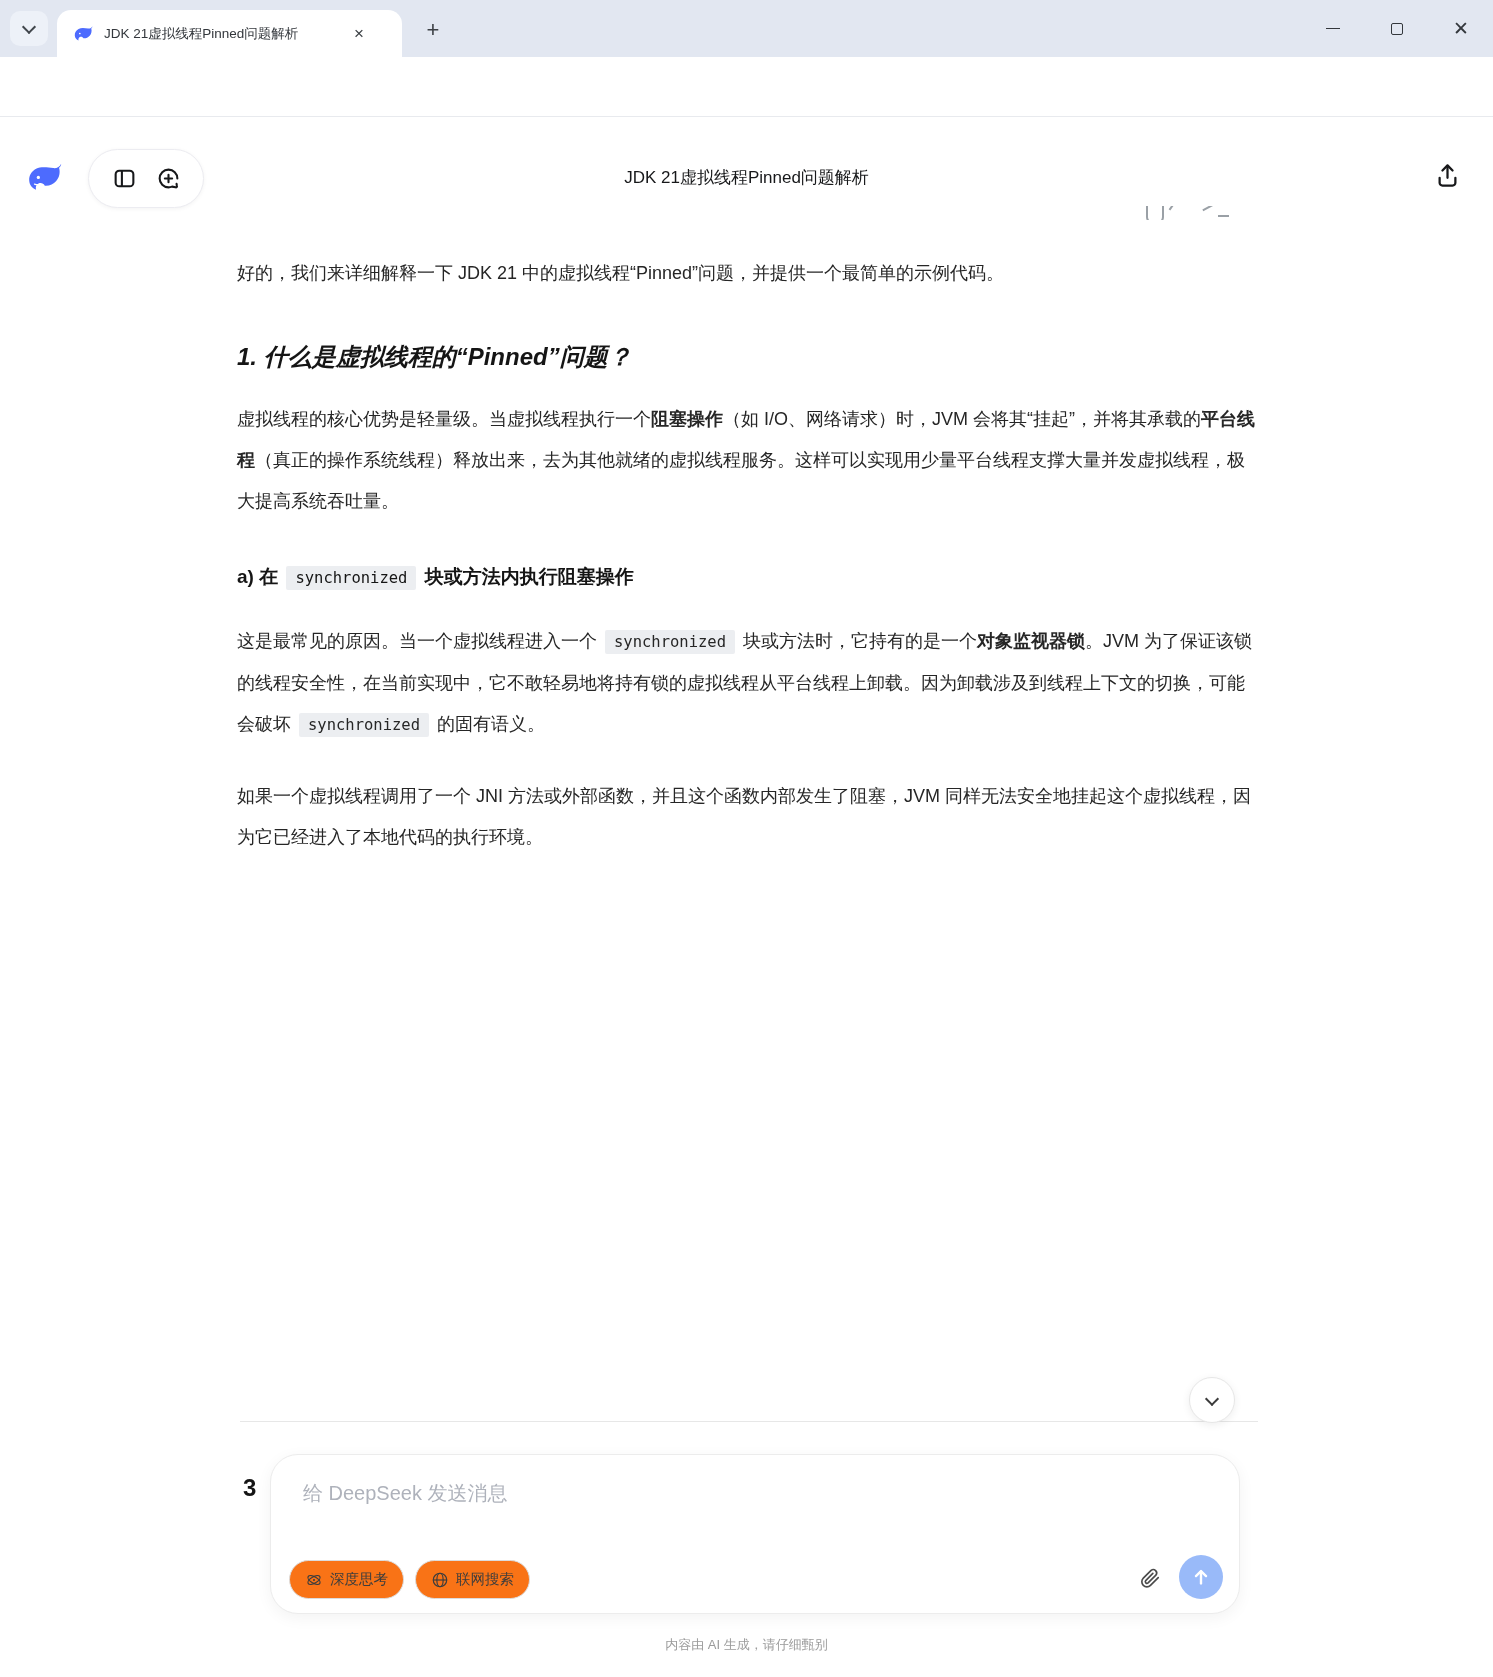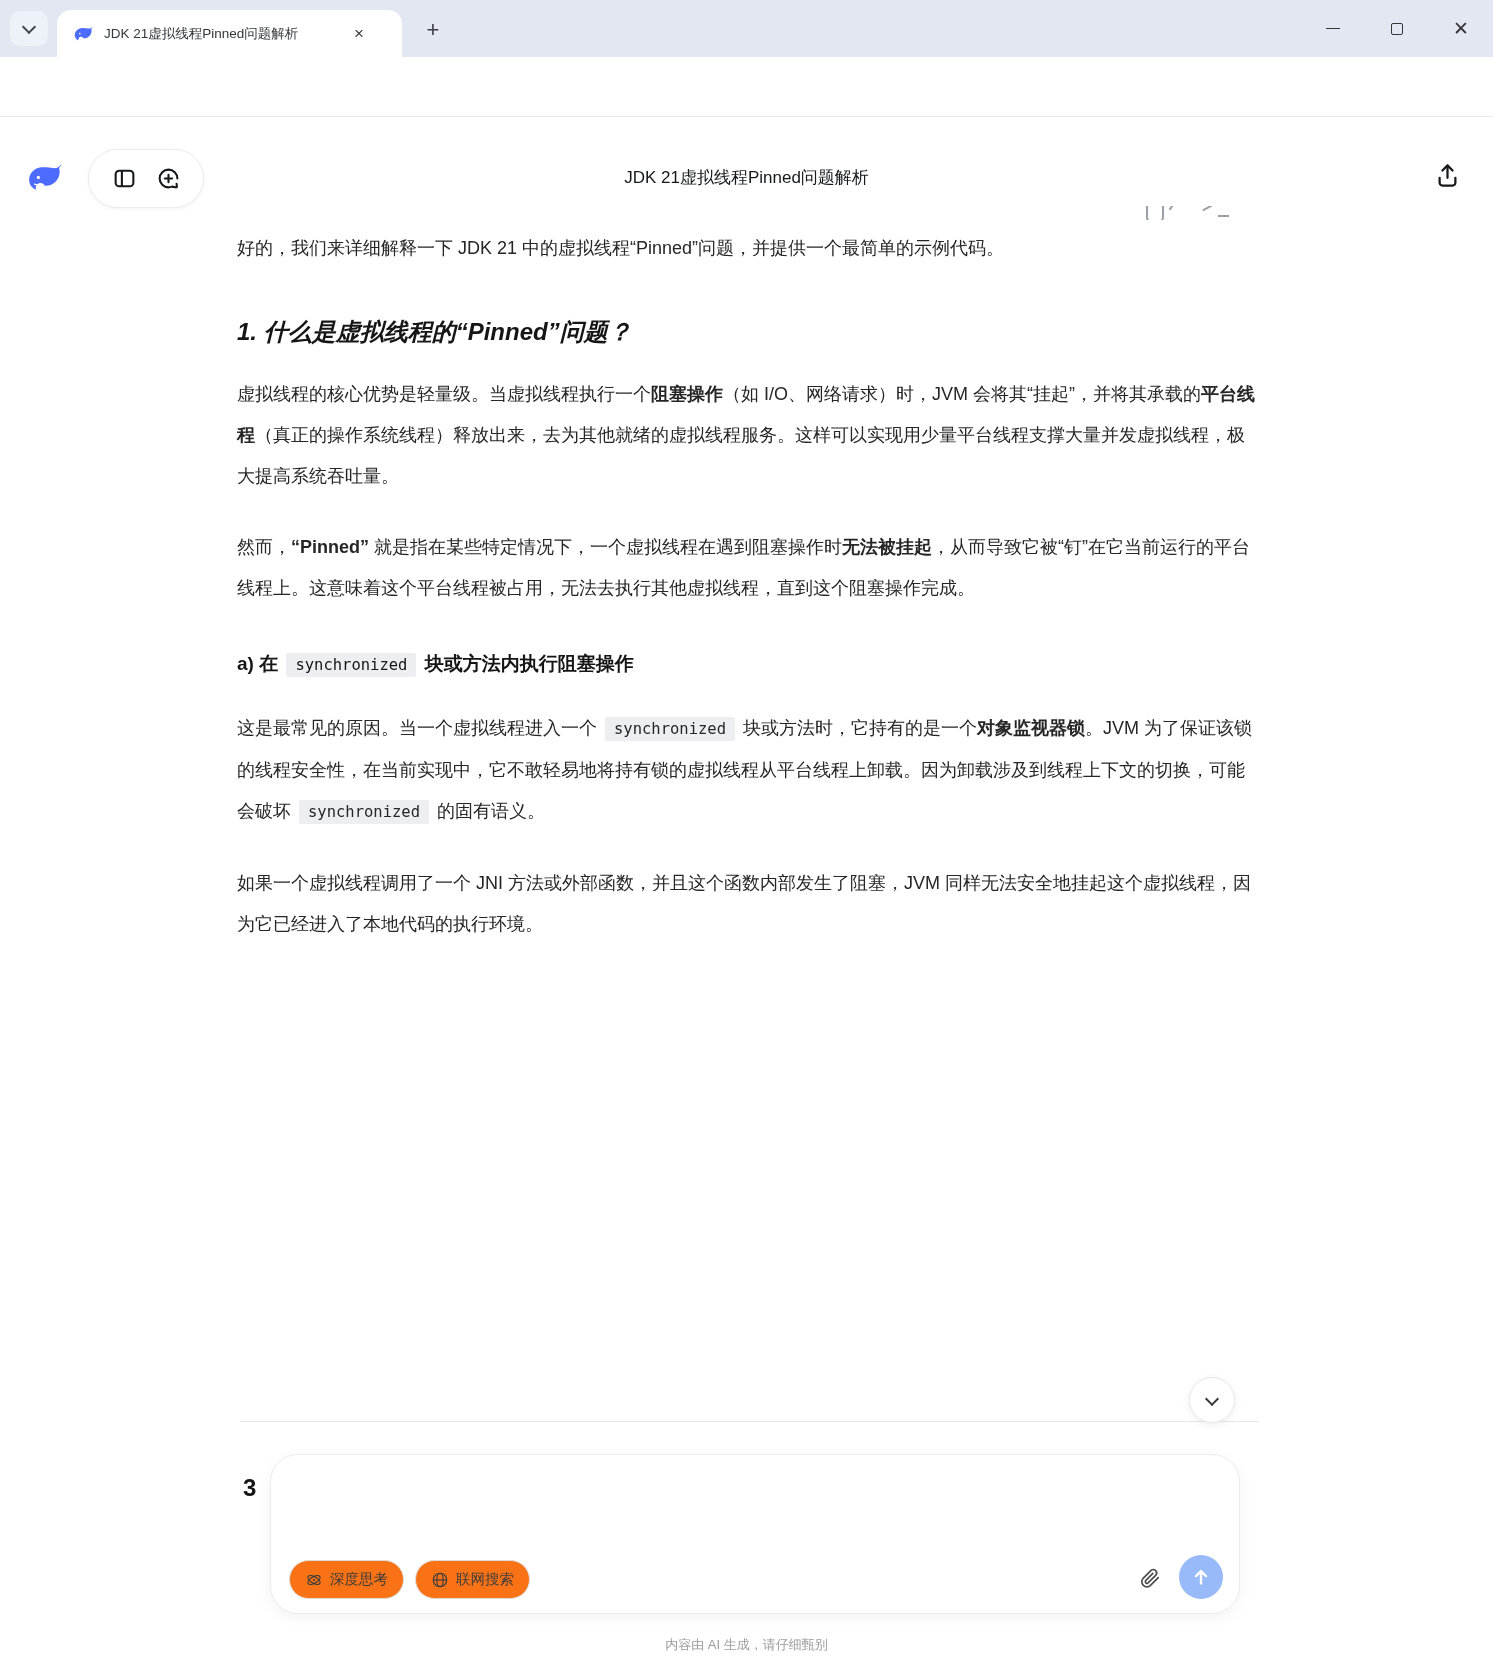--- a/index.html
+++ b/index.html
@@ -58,21 +58,21 @@
 
   
   .clip-actions { position:absolute; left:1140px; top:88px; width:110px; height:14px; overflow:hidden; }
   .frag { position:absolute; top:0; }
   .frag-u { left:6px; width:18px; height:18px; border:2px solid #9aa0a6; border-top:none; border-radius:0 0 7px 7px; }
   .frag-tick { left:28px; width:7px; height:0; border-top:2px solid #9aa0a6; transform:rotate(-55deg); }
   .frag-pen { left:62px; width:14px; height:0; border-top:2.4px solid #9aa0a6; transform:rotate(-28deg); }
   .frag-base { left:78px; top:9px; width:11px; height:0; border-top:2.4px solid #9aa0a6; }
 
   
-  .content { position:absolute; left:237px; top:110px; width:1021px; color:#262626; }
+  .content { position:absolute; left:237px; top:135px; width:1021px; color:#262626; }
   .msg-p { font-size:18px; line-height:41px; margin:0 0 30px; }
   .msg-h3 { font-size:24px; line-height:33px; font-weight:700; color:#151515; margin:46px 0 26px;font-style:italic; }
   .msg-h4 { font-size:19px; line-height:30px; font-weight:700; color:#151515; margin:40px 0 28px; }
   .b { font-weight:700; }
   .chip { font-family:"DejaVu Sans Mono","Liberation Mono",monospace; font-weight:400; font-size:15.5px;
     background:#eceef1; border-radius:2px; padding:3px 9px; margin:0 3px; white-space:nowrap; }
 
   
   .hidden-h { position:absolute; left:243px; top:1356px; font-size:24px; font-weight:700; color:#151515; z-index:1; }
   .divider { position:absolute; left:240px; top:1303px; width:1018px; height:0; border-top:1.5px solid #e7e7e7; z-index:2; }
@@ -220,35 +220,35 @@
     <span class="frag frag-u"></span>
     <span class="frag frag-tick"></span>
     <span class="frag frag-pen"></span>
     <span class="frag frag-base"></span>
   </div>
 
   <div class="content" id="chat-blocks">
       <p class="msg-p"><span>好的，我们来详细解释一下 JDK 21 中的虚拟线程“Pinned”问题，并提供一个最简单的示例代码。</span></p>
       <h3 class="msg-h3"><span>1. 什么是虚拟线程的“Pinned”问题？</span></h3>
       <p class="msg-p"><span>虚拟线程的核心优势是轻量级。当虚拟线程执行一个</span><span class="b">阻塞操作</span><span>（如 I/O、网络请求）时，JVM 会将其“挂起”，并将其承载的</span><span class="b">平台线程</span><span>（真正的操作系统线程）释放出来，去为其他就绪的虚拟线程服务。这样可以实现用少量平台线程支撑大量并发虚拟线程，极大提高系统吞吐量。</span></p>
-      <p class="msg-p"><span>然而，</span><span class="b">“Pinned”</span><span> 就是指在某些特定情况下，一个虚拟线程在遇到阻塞操作时</span><span class="b">无法被挂起</span><span>，从而导致它被“钉”在它当前运行的平台线程上。这意味着这个平台线程被占用，无法去执行其他虚拟线程，直到这个阻塞操作完成。</span></p>
       <h4 class="msg-h4"><span>a) 在 </span><span class="chip">synchronized</span><span> 块或方法内执行阻塞操作</span></h4>
       <p class="msg-p"><span>这是最常见的原因。当一个虚拟线程进入一个 </span><span class="chip">synchronized</span><span> 块或方法时，它持有的是一个</span><span class="b">对象监视器锁</span><span>。JVM 为了保证该锁的线程安全性，在当前实现中，它不敢轻易地将持有锁的虚拟线程从平台线程上卸载。因为卸载涉及到线程上下文的切换，可能会破坏 </span><span class="chip">synchronized</span><span> 的固有语义。</span></p>
       <p class="msg-p"><span>如果一个虚拟线程调用了一个 JNI 方法或外部函数，并且这个函数内部发生了阻塞，JVM 同样无法安全地挂起这个虚拟线程，因为它已经进入了本地代码的执行环境。</span></p>
     </div>
 
   <div class="hidden-h">3</div>
 
   <div class="divider"></div>
 
   <div class="scroll-btn">
     <span class="chev"></span>
   </div>
 
   <div class="composer">
+    <input class="composer-input" type="text" value="" placeholder="给 DeepSeek 发送消息" style="">
     <div class="pill-row">
       <button class="opt-pill">
         <svg width="18" height="18" viewBox="0 0 24 24" fill="none" stroke="#3d3d3d" stroke-width="1.6">
           <ellipse cx="12" cy="12" rx="9" ry="4.2" transform="rotate(-30 12 12)"></ellipse>
           <ellipse cx="12" cy="12" rx="9" ry="4.2" transform="rotate(30 12 12)"></ellipse>
           <circle cx="12" cy="12" r="1.4" fill="#3d3d3d" stroke="none"></circle>
         </svg>
         <span>深度思考</span>
       </button>
       <button class="opt-pill">

